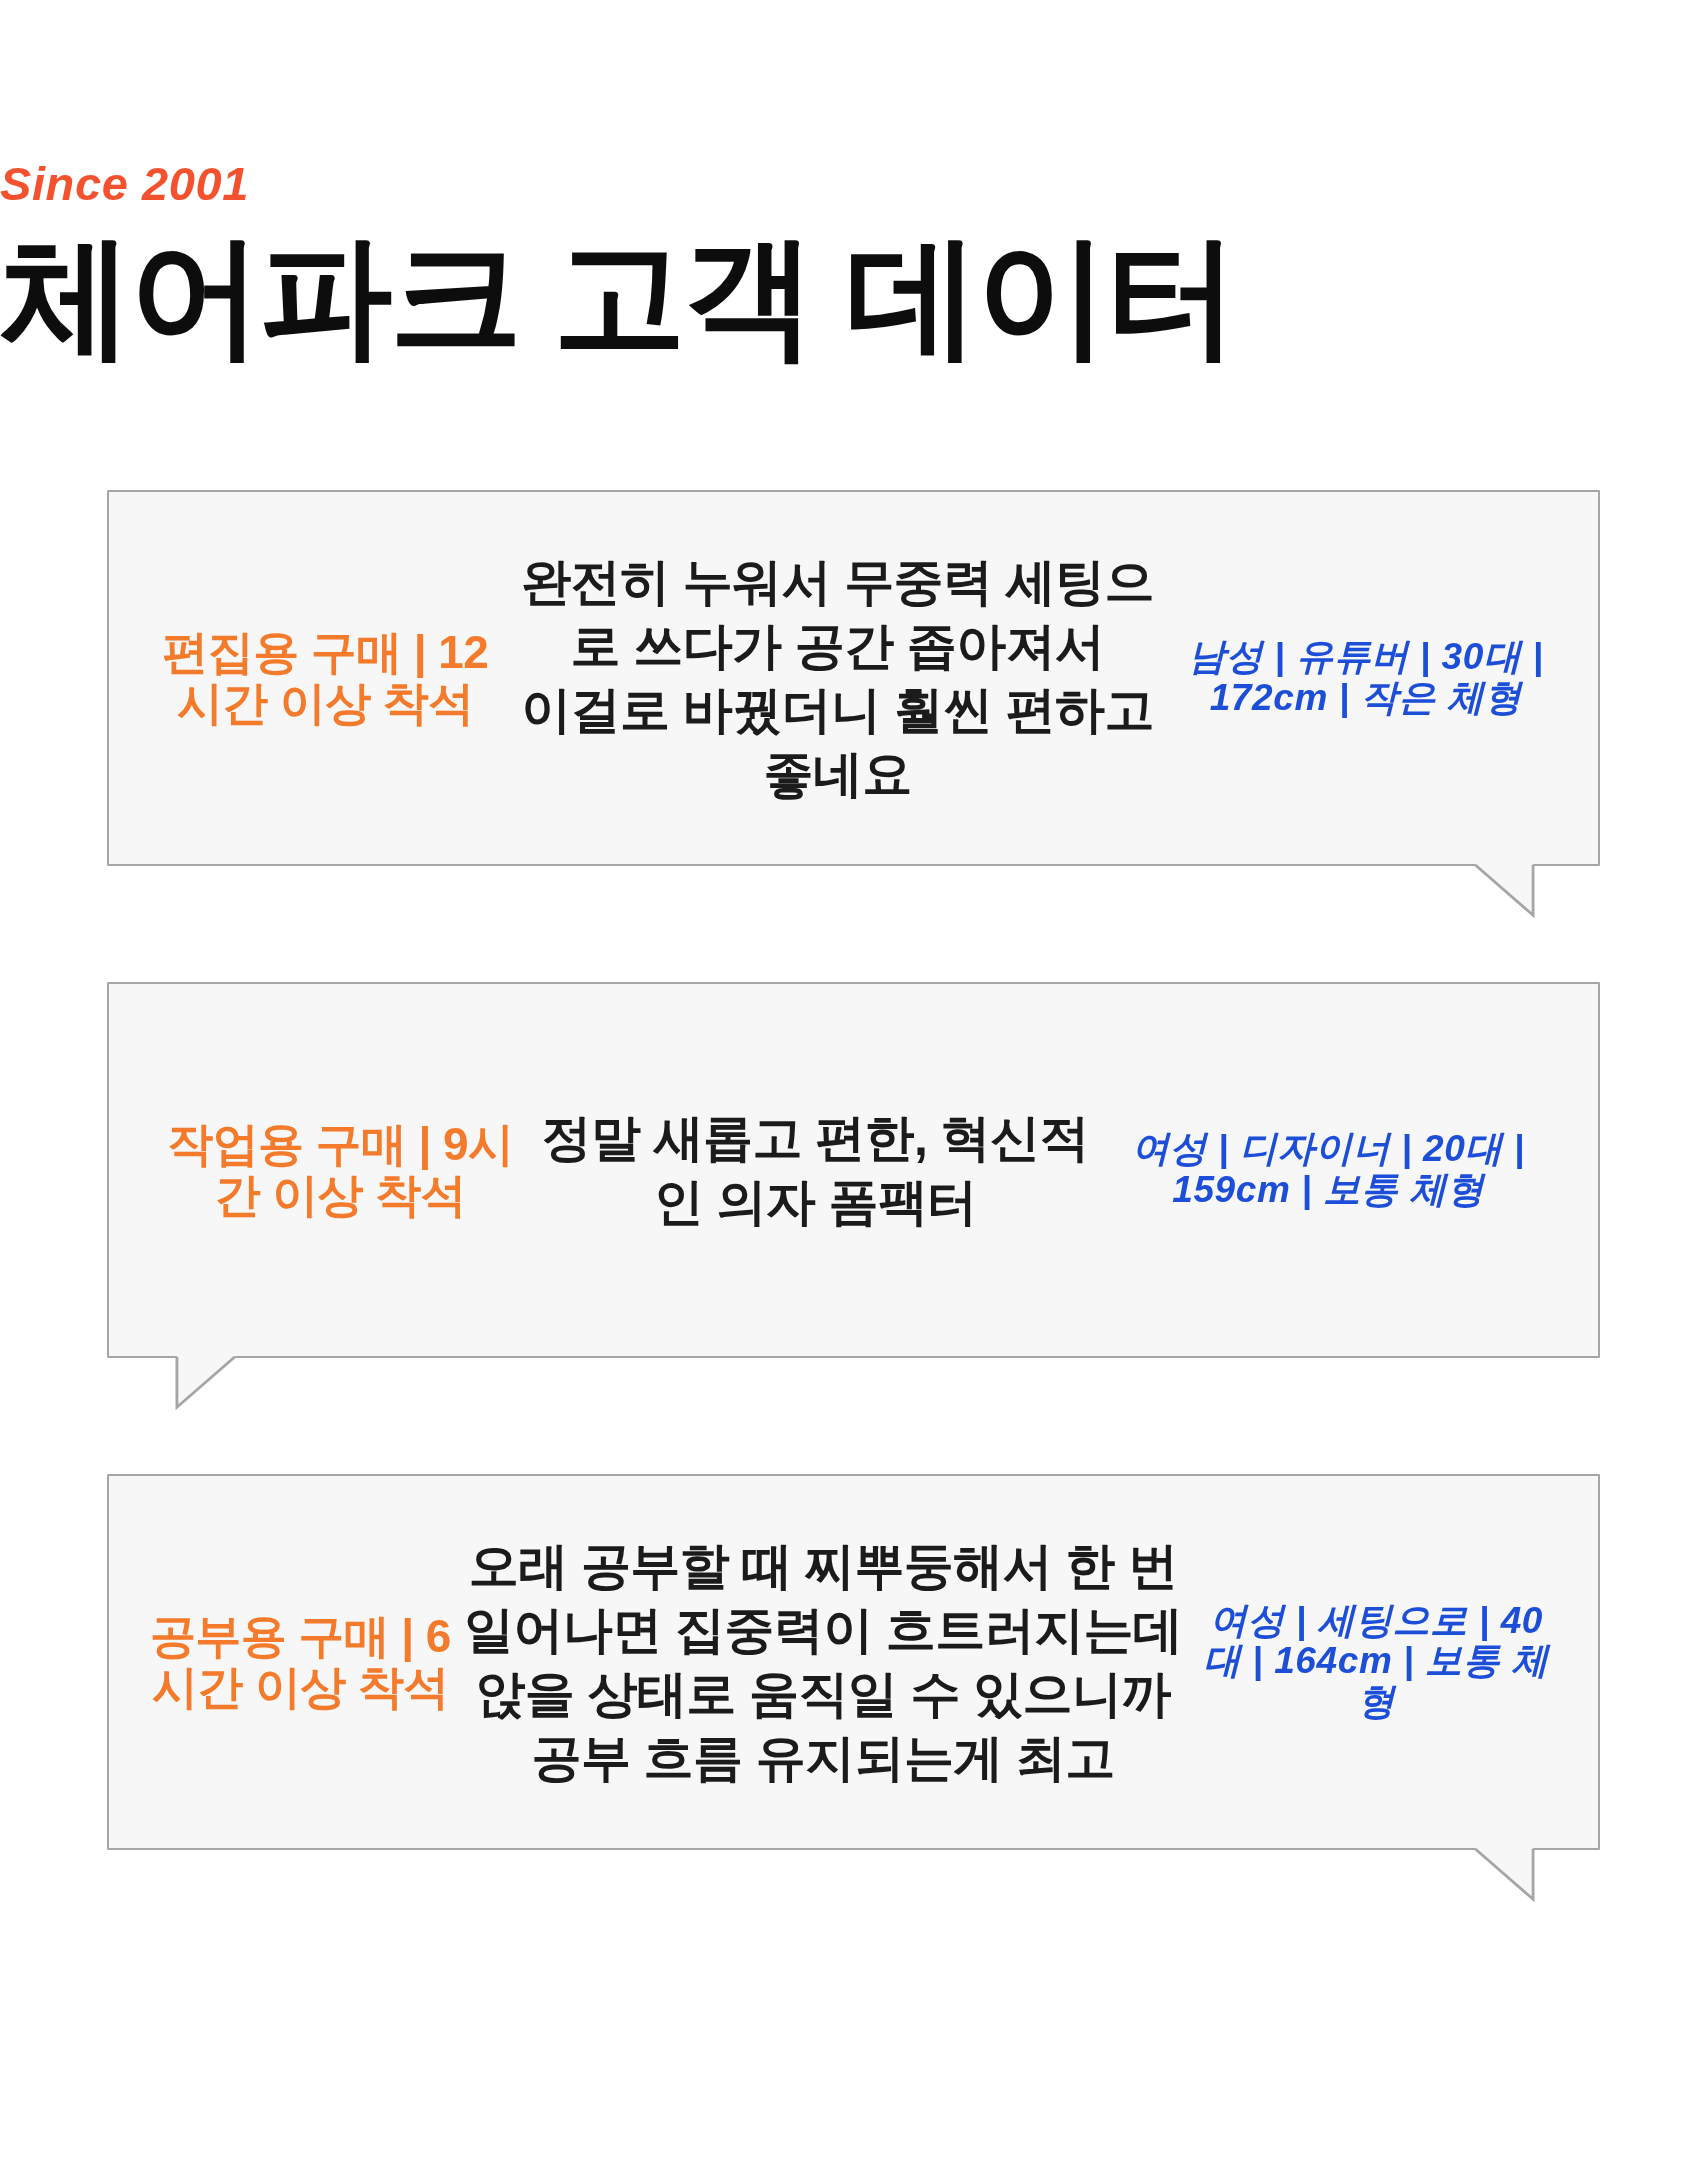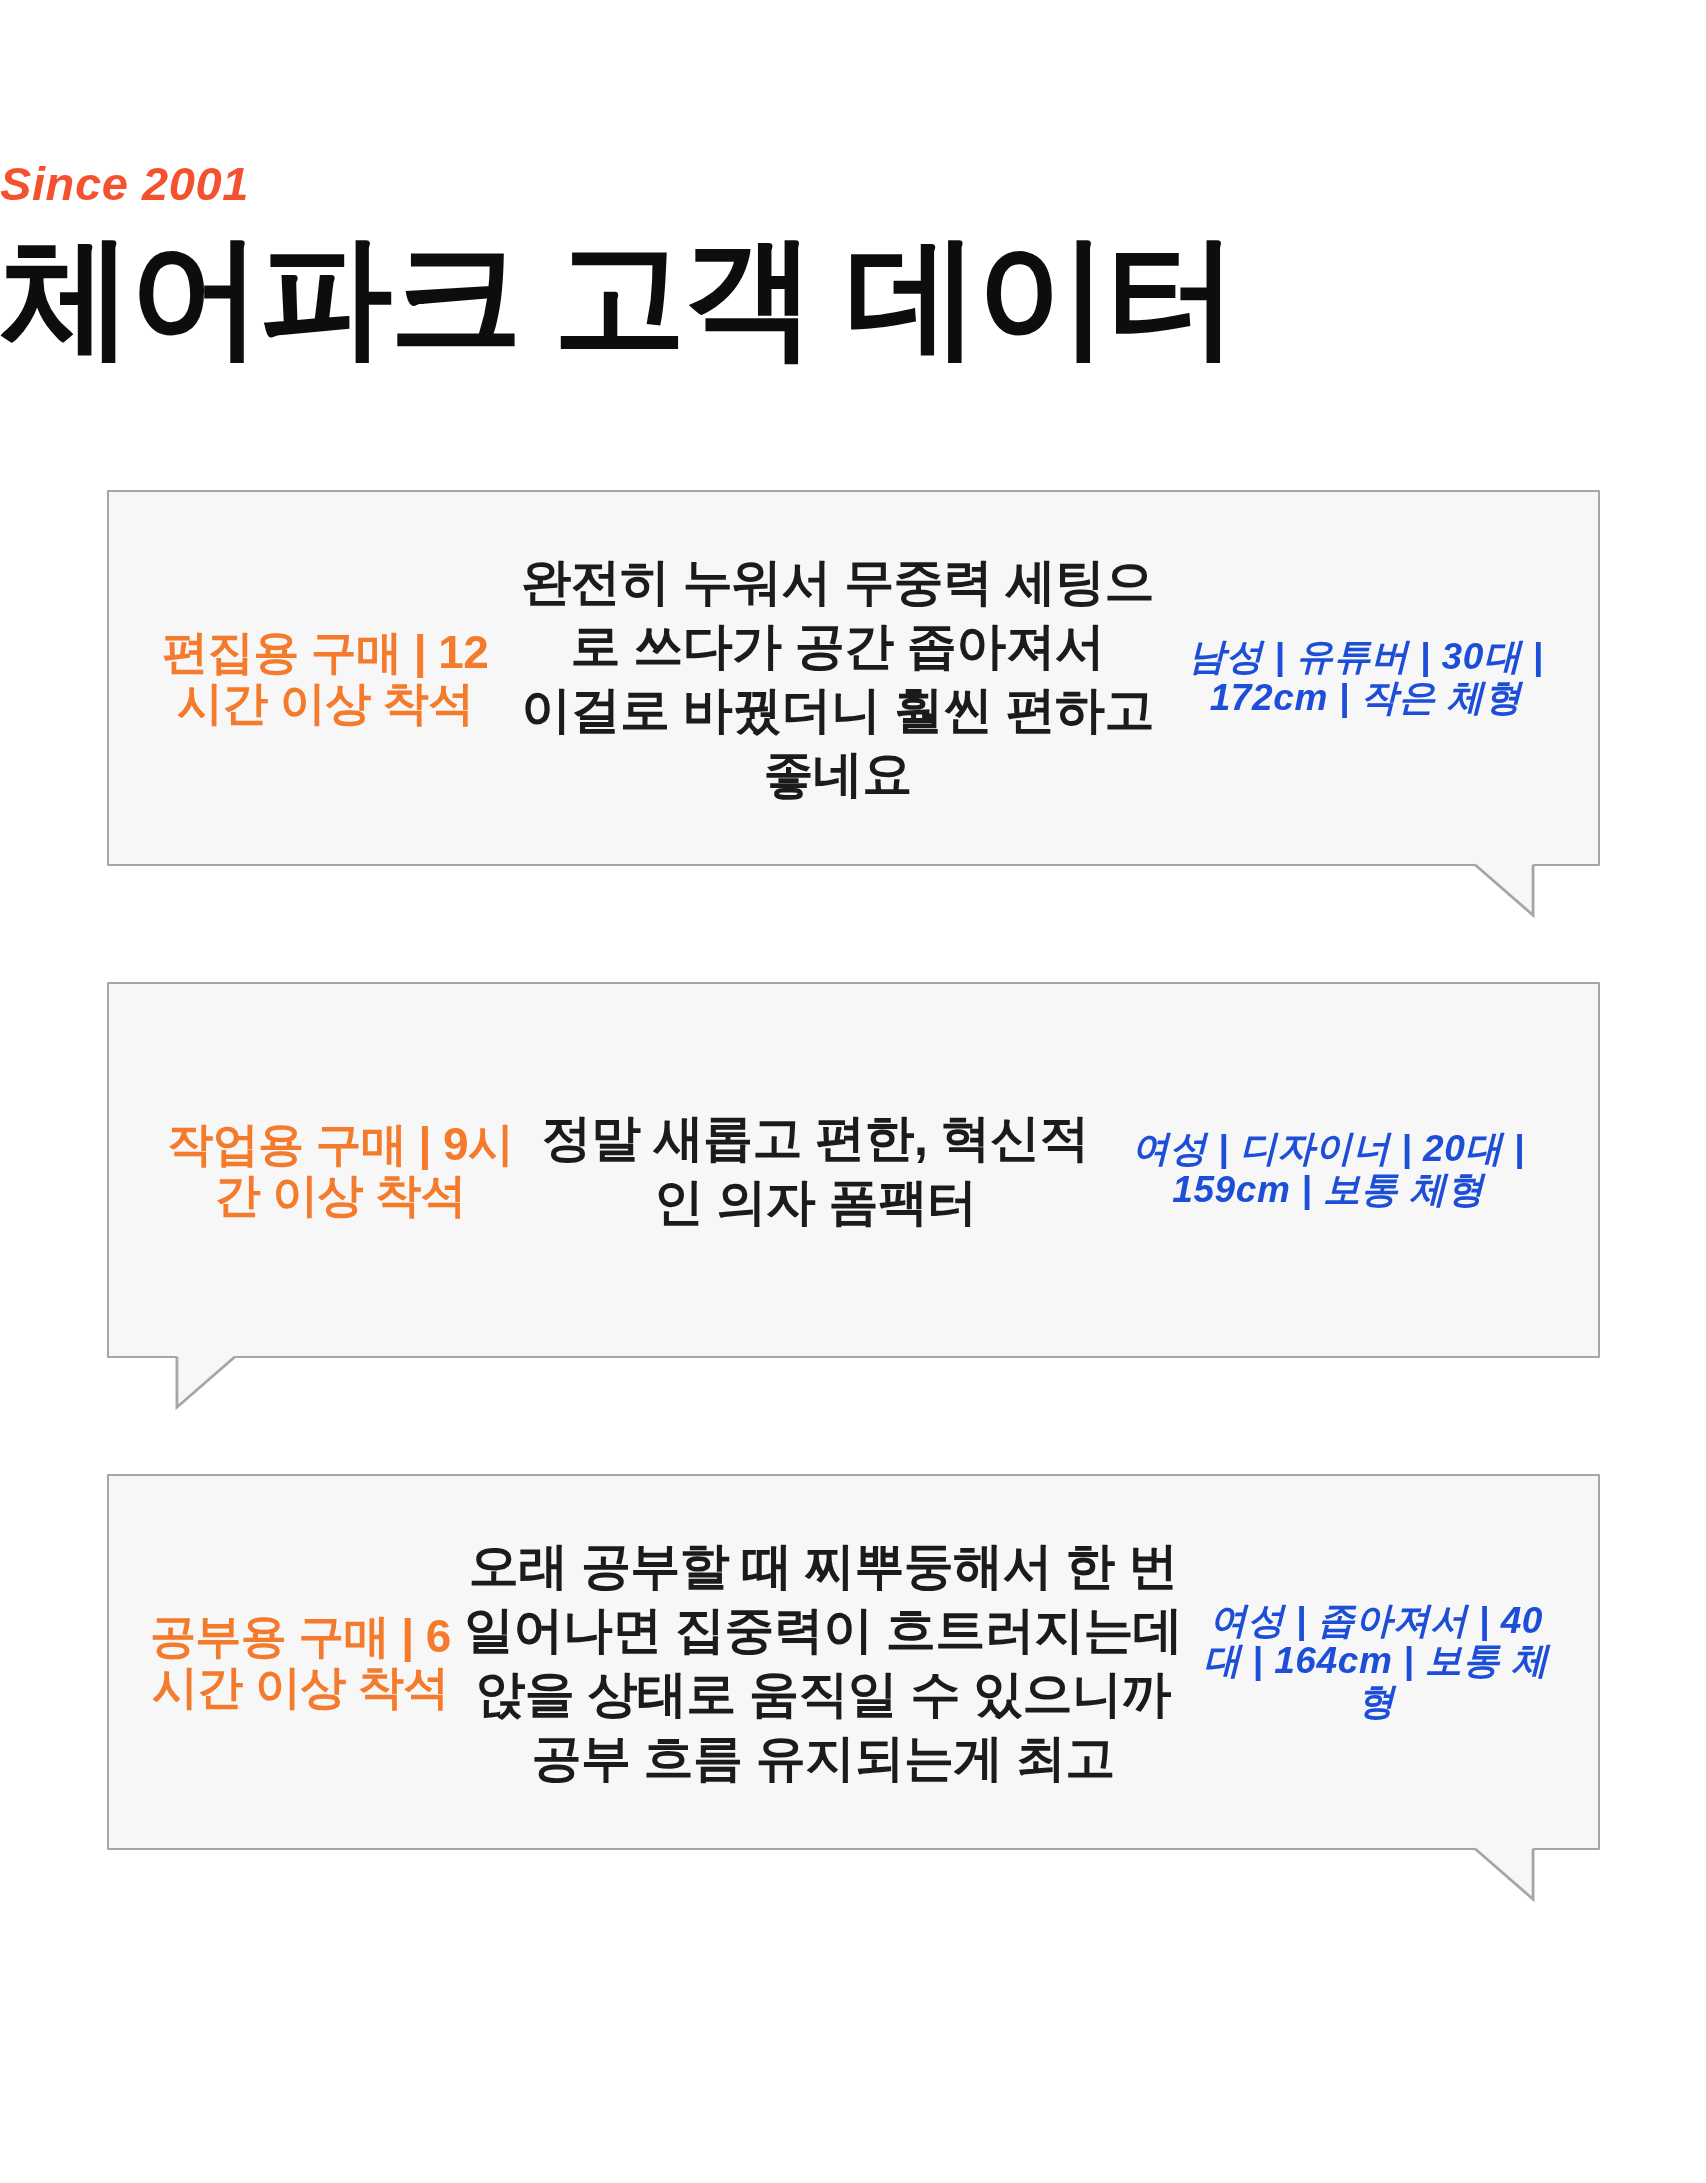--- a/index.html
+++ b/index.html
@@ -126,21 +126,21 @@
       <path d="M96,6 L4,86 L4,6" fill="none" stroke="#a6a6a6" stroke-width="4.5"></path>
     </svg>
   </section>
 
   <section class="card next">
     <div class="tag">공부용 구매 | 6시간 이상 착석</div>
     <div class="quote">
       <div>오래 공부할 때 찌뿌둥해서 한 번 일어나면 집중력이 흐트러지는데</div>
       <div>앉을 상태로 움직일 수 있으니까 공부 흐름 유지되는게 최고</div>
     </div>
-    <div class="profile">여성 | 좁아져서 | 40대 | 164cm | 보통 체형</div>
+    <div class="profile">여성 | 세팅으로 | 40대 | 164cm | 보통 체형</div>
     <svg class="tail right" viewBox="0 0 97 92" xmlns="http://www.w3.org/2000/svg">
       <polygon points="1,1 93,1 93,86 1,6" fill="#f7f7f7"></polygon>
       <path d="M1,6 L93,86 L93,6" fill="none" stroke="#a6a6a6" stroke-width="4.5"></path>
     </svg>
   </section>
 
 </div>
 
 
 </body></html>

